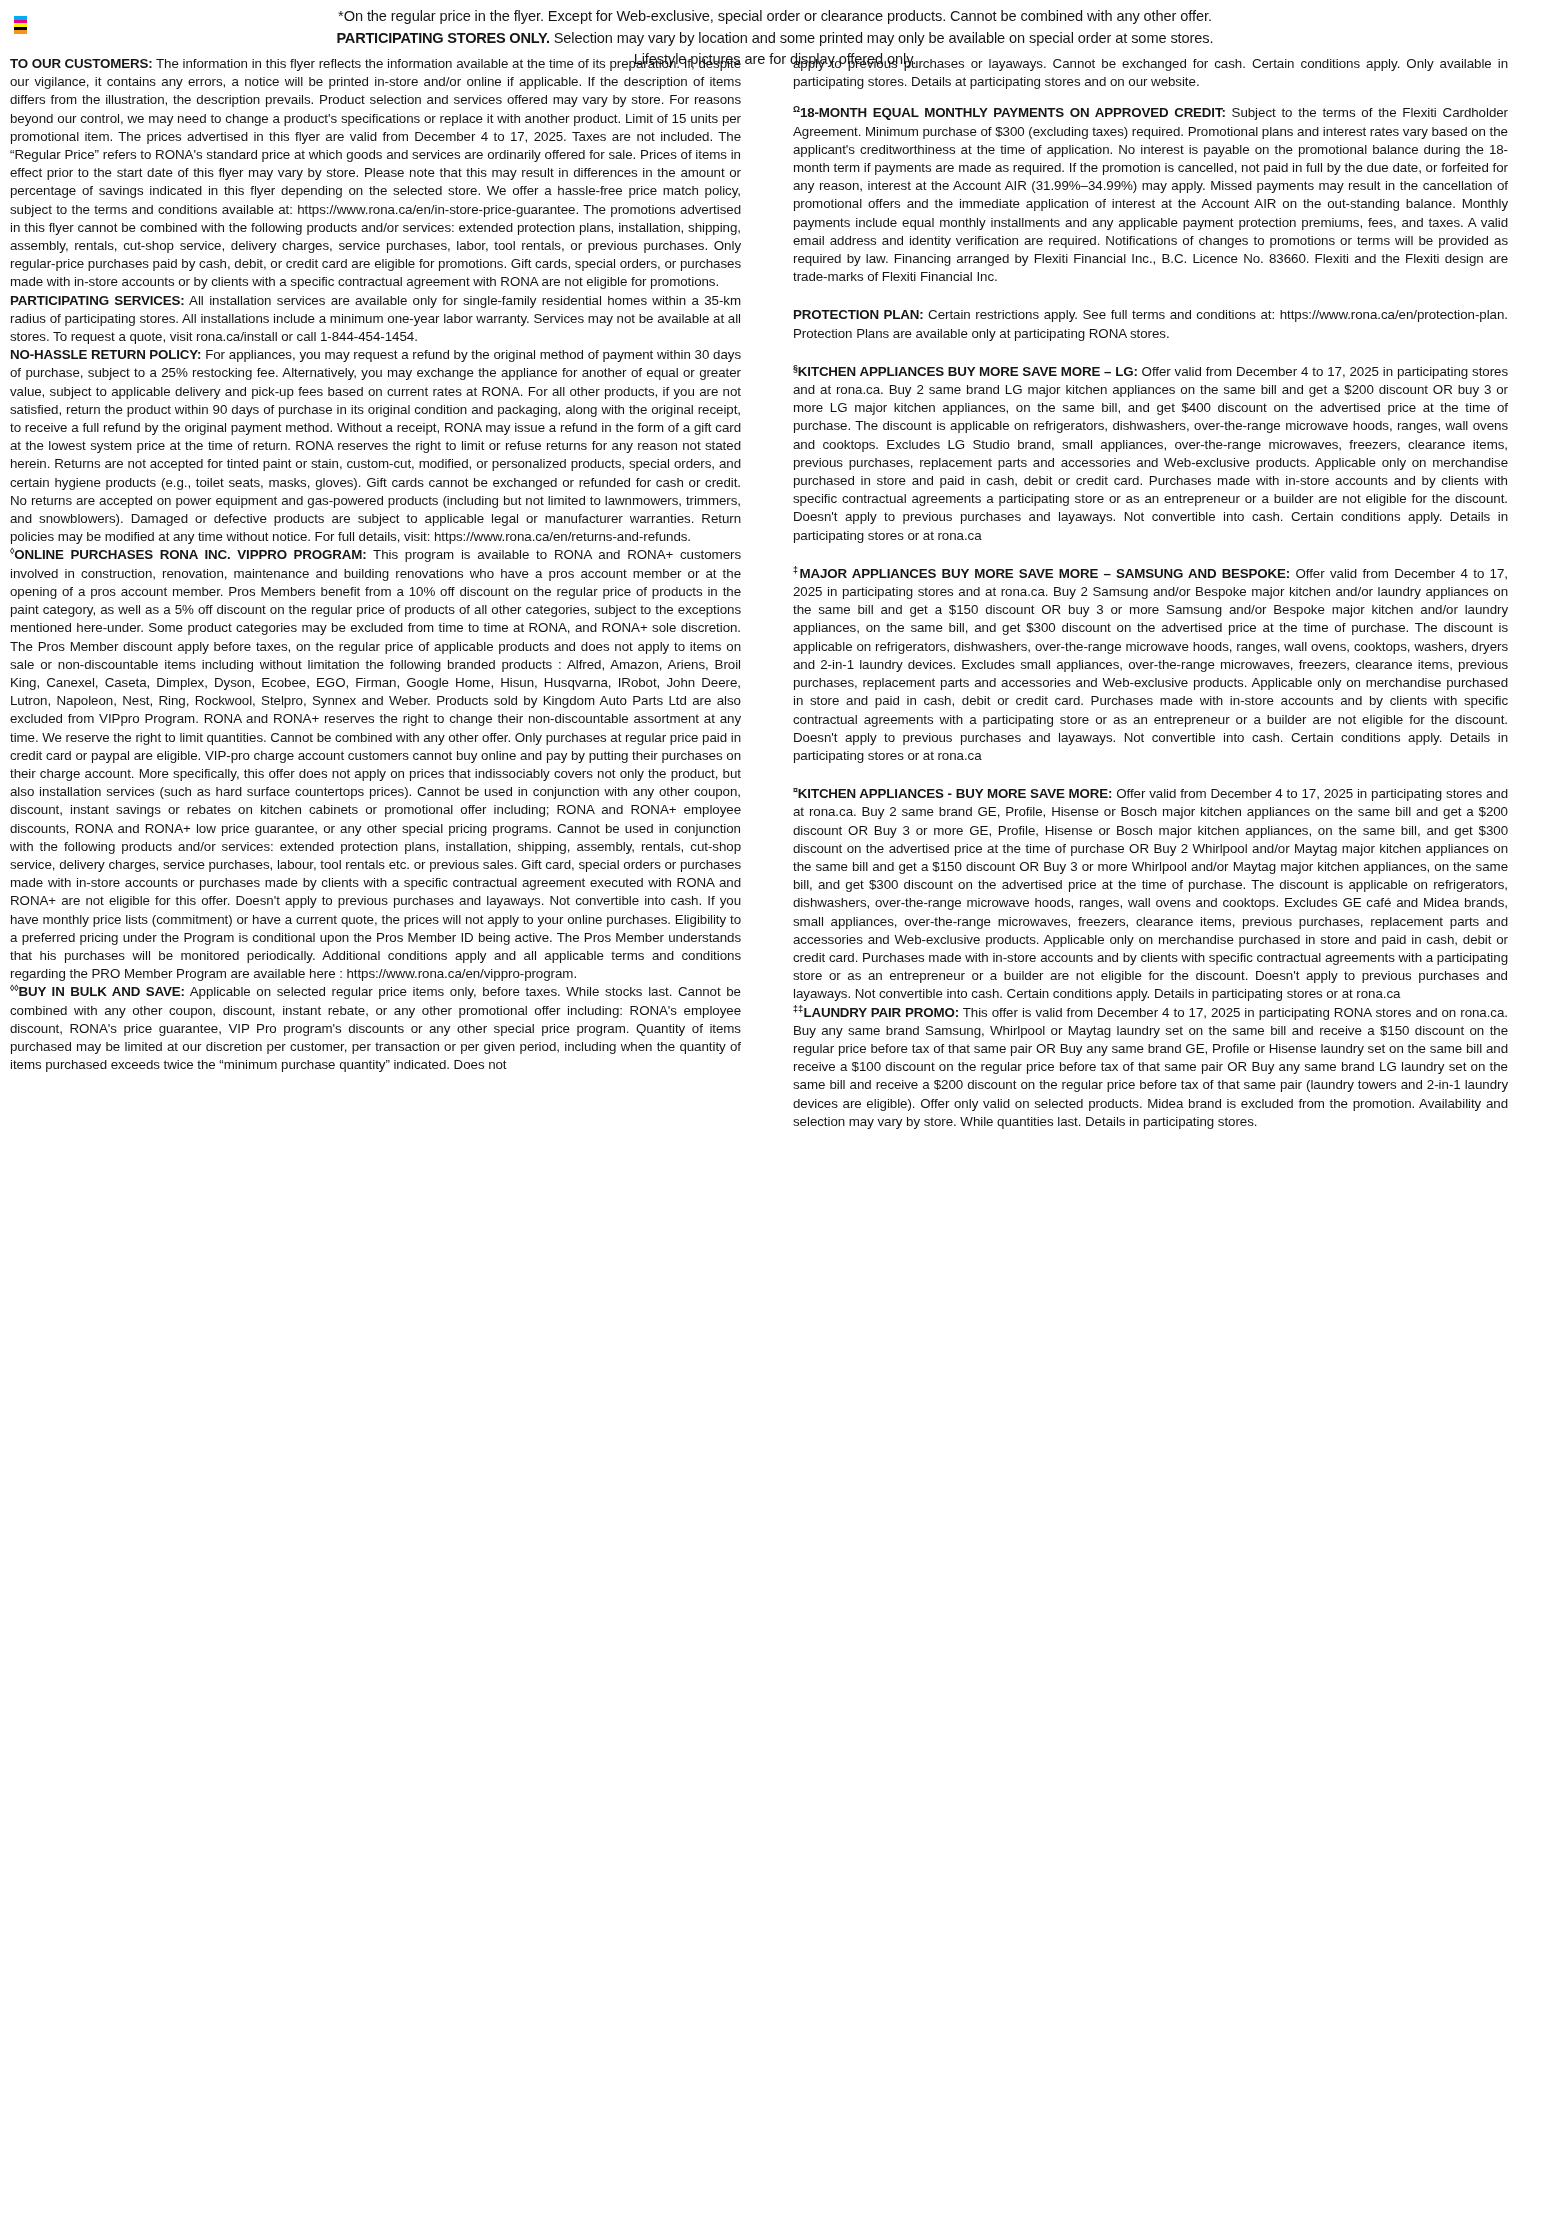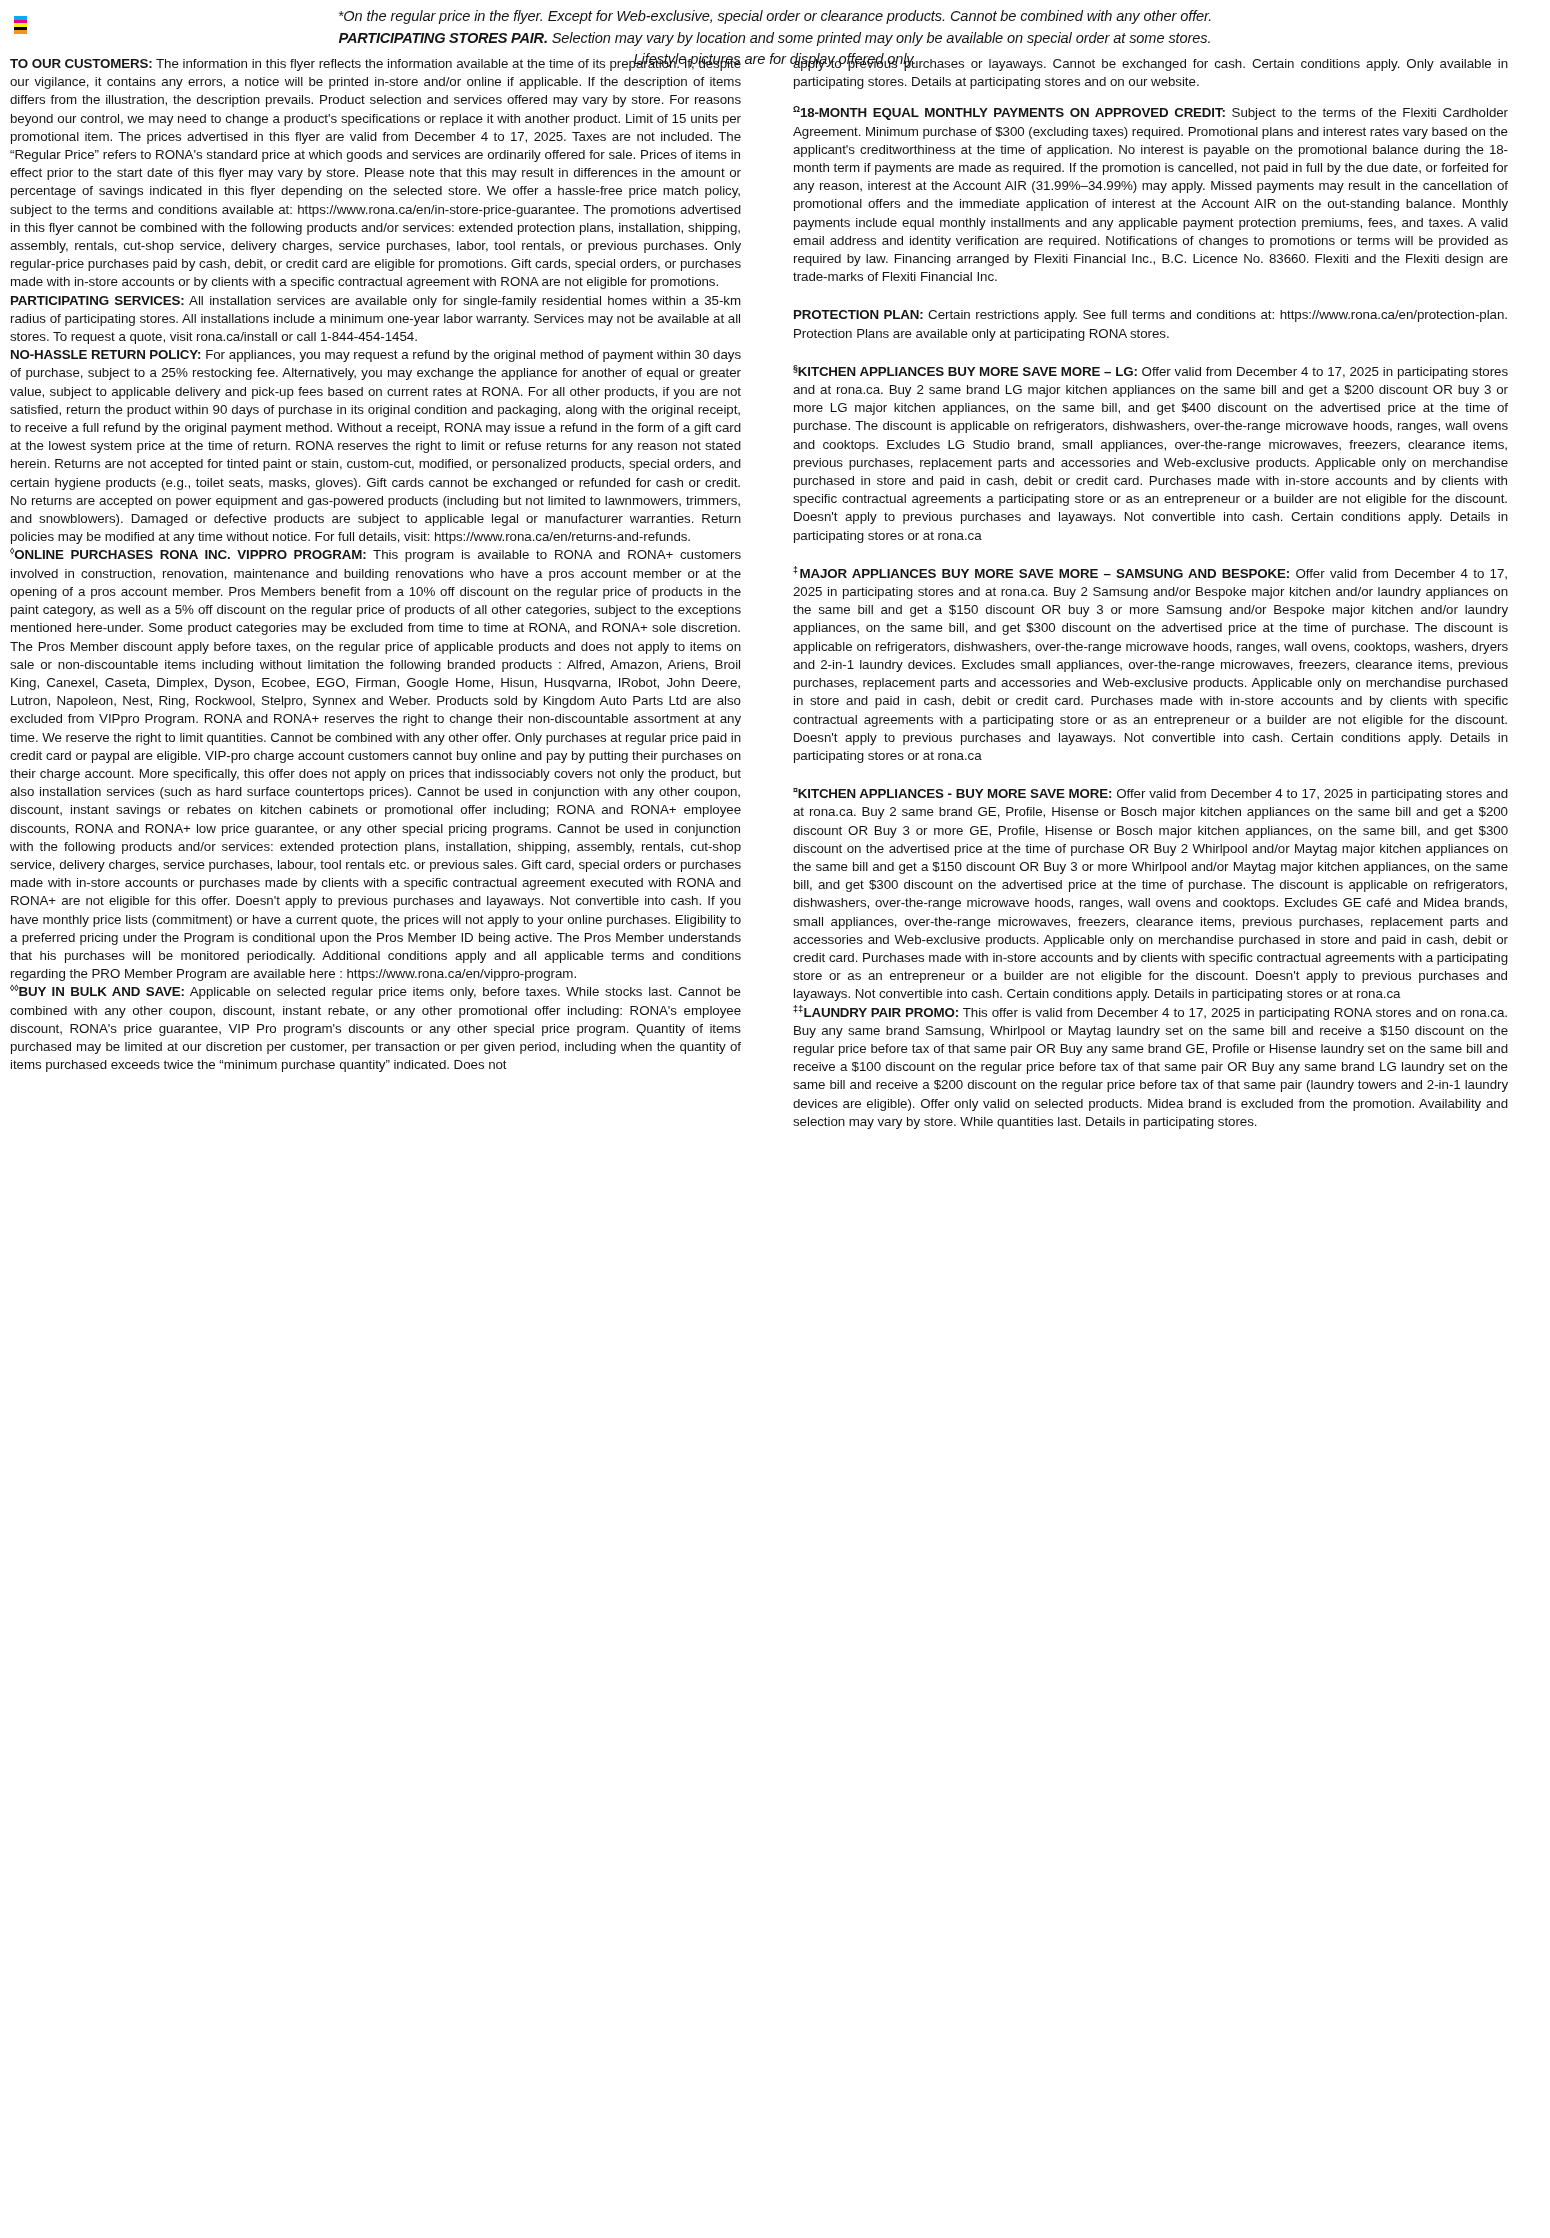--- a/index.html
+++ b/index.html
@@ -36,21 +36,21 @@
   .reg-mark i { display: block; width: 100%; flex: 1 1 auto; }
 
   
   .banner {
     padding: 6px 60px 0 60px;
     text-align: center;
     font-size: 14.6px;
     line-height: 1.42;
     letter-spacing: -0.1px;
   }
-  .banner p { margin: 0 0 1px 0; font-style: italic; }
+  .banner p { margin: 0 0 1px 0; }
   .banner b { font-weight: 700; letter-spacing: -0.25px; }
 
   
   .columns {
     position: absolute;
     top: 55px;
     left: 0;
     width: 1550px;
     display: flex;
     gap: 8px;
@@ -93,21 +93,21 @@
   <div class="reg-mark">
     <i style="background:#00aeef"></i>
     <i style="background:#ec008c"></i>
     <i style="background:#fff200"></i>
     <i style="background:#000000"></i>
     <i style="background:#f7941e"></i>
   </div>
 
   <div class="banner">
     <p>*On the regular price in the flyer. Except for Web-exclusive, special order or clearance products. Cannot be combined with any other offer.</p>
-    <p><b>PARTICIPATING STORES PAIR.</b><span> Selection may vary by location and some printed may only be available on special order at some stores.</span></p>
+    <p><b>PARTICIPATING STORES ONLY.</b><span> Selection may vary by location and some printed may only be available on special order at some stores.</span></p>
     <p>Lifestyle pictures are for display offered only.</p>
   </div>
 
   <div class="columns">
 
     <div class="col col-left">
 
       <p class="para"><span class="hd">TO OUR CUSTOMERS:</span><span> The information in this flyer reflects the information available at the time of its preparation. If, despite our vigilance, it contains any errors, a notice will be printed in-store and/or online if applicable. If the description of items differs from the illustration, the description prevails. Product selection and services offered may vary by store. For reasons beyond our control, we may need to change a product's specifications or replace it with another product. Limit of 15 units per promotional item. The prices advertised in this flyer are valid from December 4 to 17, 2025. Taxes are not included. The “Regular Price” refers to RONA's standard price at which goods and services are ordinarily offered for sale. Prices of items in effect prior to the start date of this flyer may vary by store. Please note that this may result in differences in the amount or percentage of savings indicated in this flyer depending on the selected store. We offer a hassle-free price match policy, subject to the terms and conditions available at: https://www.rona.ca/en/in-store-price-guarantee. The promotions advertised in this flyer cannot be combined with the following products and/or services: extended protection plans, installation, shipping, assembly, rentals, cut-shop service, delivery charges, service purchases, labor, tool rentals, or previous purchases. Only regular-price purchases paid by cash, debit, or credit card are eligible for promotions. Gift cards, special orders, or purchases made with in-store accounts or by clients with a specific contractual agreement with RONA are not eligible for promotions.</span></p>
 
       <p class="para"><span class="hd">PARTICIPATING SERVICES:</span><span> All installation services are available only for single-family residential homes within a 35-km radius of participating stores. All installations include a minimum one-year labor warranty. Services may not be available at all stores. To request a quote, visit rona.ca/install or call 1-844-454-1454.</span></p>

